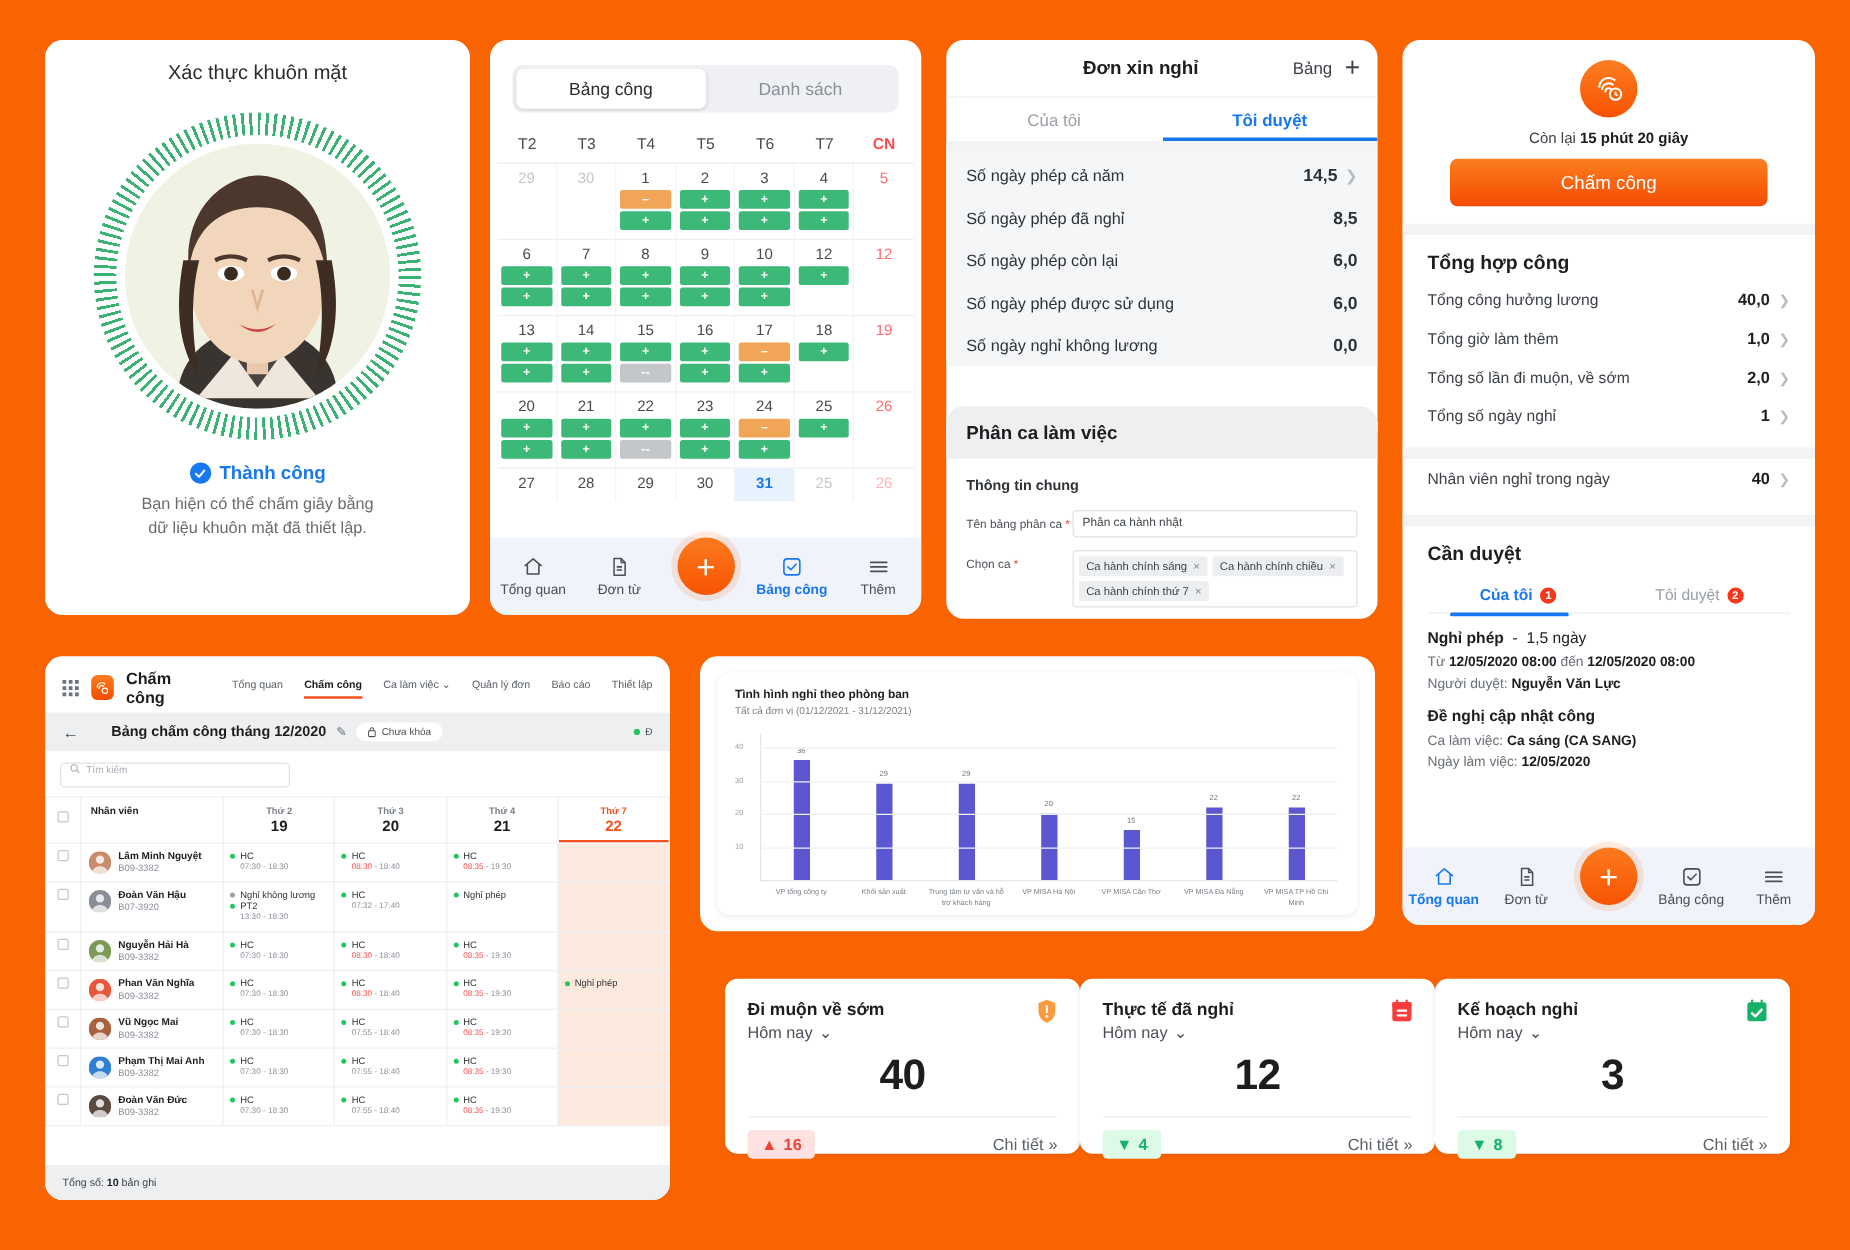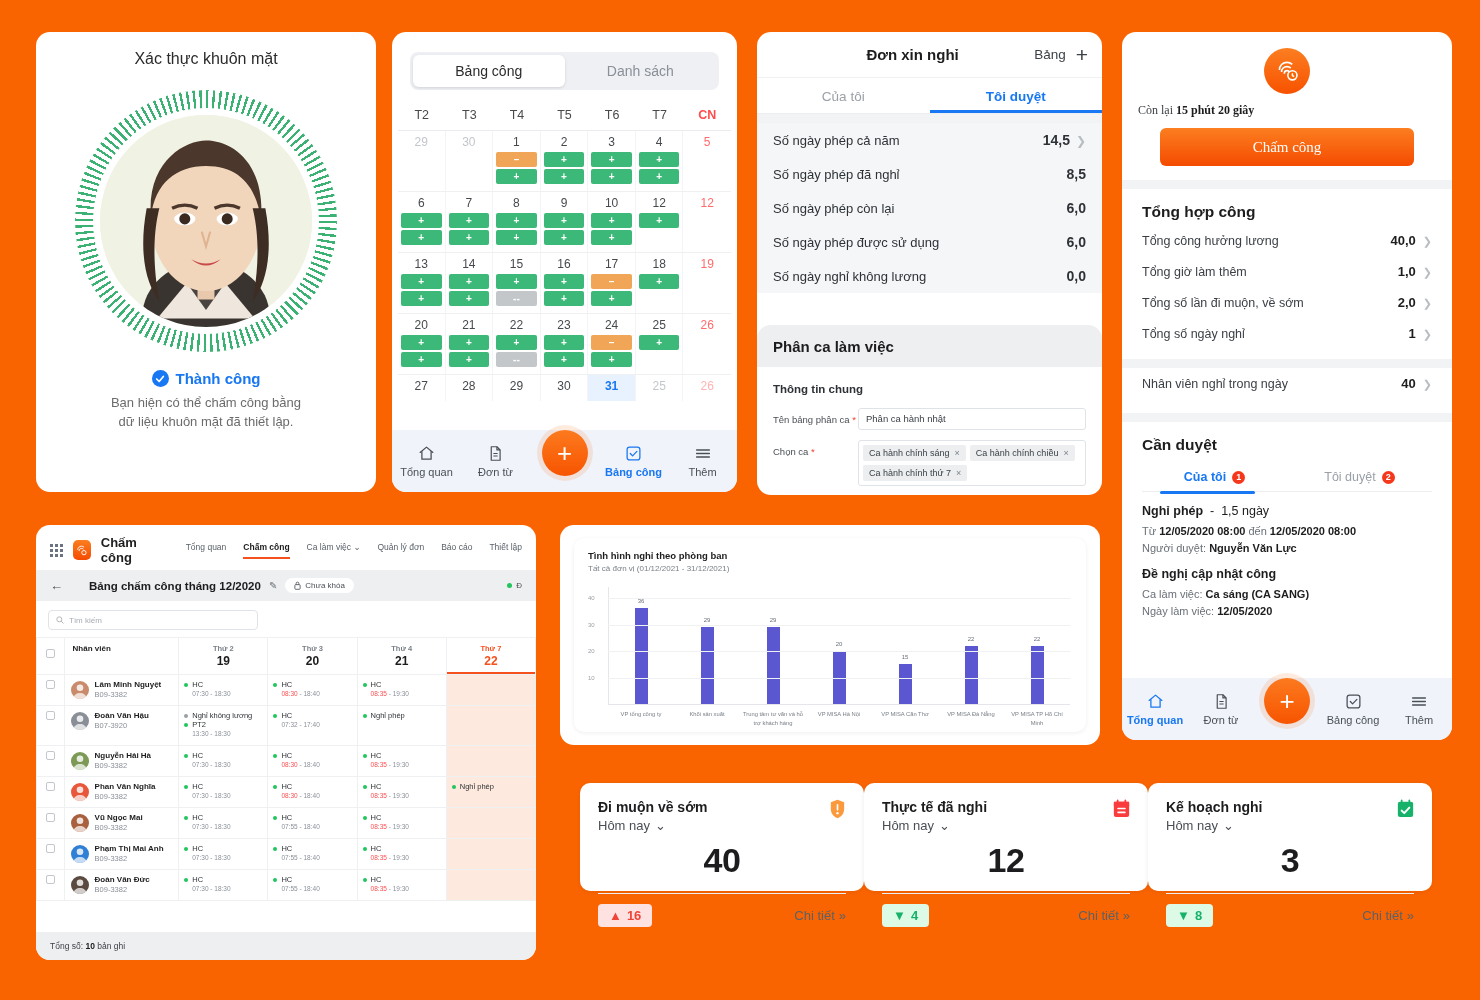--- a/index.html
+++ b/index.html
@@ -94,21 +94,21 @@
   .sh-in { flex: 1; border: 1px solid #dfe2e6; border-radius: 3px; min-height: 22px;
      padding: 4px 7px; font-size: 9.5px; color: #3a3f45; }
   .sh-chips { flex: 1; border: 1px solid #dfe2e6; border-radius: 3px; padding: 4px;
      display: flex; flex-wrap: wrap; gap: 4px; }
   .tag { background: #eceef0; border-radius: 2px; padding: 3px 6px; font-size: 9px; color: #3a3f45;
      display: flex; align-items: center; gap: 5px; }
   .tag b { font-weight: normal; color: #7d848b; }
 
   
   #ov-card { left: 1122px; top: 32px; width: 330px; height: 708px; }
-  .ov-top { padding: 16px 16px 0; text-align: left; font-family: Liberation Serif, serif; }
+  .ov-top { padding: 16px 16px 0; text-align: center; }
   .fp { width: 46px; height: 46px; border-radius: 50%; background: linear-gradient(#fc7e20,#f75200);
      margin: 0 auto; display: flex; align-items: center; justify-content: center; }
   .ov-rem { font-size: 12px; color: #3a3f45; margin-top: 9px; }
   .ov-rem b { color: #1d1d1f; }
   .ov-btn { margin: 10px 22px 0; height: 38px; border-radius: 6px;
      background: linear-gradient(#fc7e20,#f44b00); color: #fff; font-size: 15px;
      display: flex; align-items: center; justify-content: center; }
   .ov-gap { height: 9px; background: #f2f3f5; margin-top: 14px; }
   .ov-sec { padding: 14px 20px 4px; font-size: 15.5px; font-weight: bold; color: #1d1d1f; }
   .ov-row { display: flex; align-items: center; justify-content: space-between;
@@ -143,21 +143,21 @@
   .tb-bar { background: #eeeff1; padding: 8px 14px; display: flex; align-items: center; gap: 8px; margin-top: 5px; }
   .tb-bar .arr { font-size: 13px; color: #4a4f55; }
   .tb-bar .tt { font-size: 11.5px; font-weight: bold; color: #1d1d1f; margin-left: 18px; }
   .tb-bar .pen { font-size: 10px; color: #6a7077; }
   .tb-lock { background: #fff; border-radius: 11px; padding: 3px 9px; font-size: 8px; color: #4a4f55;
      display: flex; align-items: center; gap: 4px; }
   .tb-right { margin-left: auto; display: flex; align-items: center; gap: 4px; font-size: 8px; color: #4a4f55; }
   .dotg { width: 5px; height: 5px; border-radius: 50%; background: #22c55e; }
   .tb-search-wrap { padding: 9px 12px 7px; background: #fff; }
   .tb-search { border: 1px solid #dfe2e6; border-radius: 4px; height: 20px; display: flex;
-     align-items: center; gap: 5px; padding: 0 7px; width: 210px; }
+     align-items: flex-start; gap: 5px; padding: 0 7px; width: 184px; }
   .tb-search span { font-size: 8px; color: #a8adb3; }
   table.att { width: 100%; border-collapse: collapse; table-layout: fixed; }
   table.att th, table.att td { border: 1px solid #eef0f2; vertical-align: top; }
   .col-cb { width: 26px; }
   .col-nm { width: 108px; }
   .col-d  { width: 84px; }
   table.att thead th { background: #fff; padding: 6px 4px; text-align: center; }
   .th-day { font-size: 7.5px; color: #7a8087; }
   .th-num { font-size: 12px; font-weight: bold; color: #1d1d1f; margin-top: 1px; }
   th.hl { background: #fde9dd; }
@@ -197,21 +197,21 @@
   .bars { position: absolute; left: 20px; right: 2px; top: 0; bottom: 1px; display: flex; }
   .bcol { flex: 1; position: relative; display: flex; justify-content: center; align-items: flex-end; }
   .bar { width: 13px; background: #5b57d1; position: relative; }
   .bval { position: absolute; top: -10px; left: 50%; transform: translateX(-50%);
      font-size: 6px; color: #6a7077; white-space: nowrap; }
   .xlabs { display: flex; margin-left: 20px; margin-right: 2px; margin-top: 5px; }
   .xlabs div { flex: 1; text-align: center; font-size: 5.8px; color: #7a8087; line-height: 1.5; padding: 0 2px; }
 
   
   .st-card { background: #fff; border-radius: 10px; position: absolute; top: 783px;
-     width: 284px; height: 108px; padding: 16px 18px; box-shadow: 0 1px 5px rgba(0,0,0,.08); }
+     width: 284px; height: 140px; padding: 16px 18px; box-shadow: 0 1px 5px rgba(0,0,0,.08); }
   #st1 { left: 580px; } #st2 { left: 864px; } #st3 { left: 1148px; }
   .st-t { font-size: 14px; font-weight: bold; color: #1d1d1f; }
   .st-p { font-size: 13px; color: #4a4f55; margin-top: 3px; display: flex; align-items: center; gap: 5px; }
   .st-ic { position: absolute; right: 18px; top: 16px; width: 17px; height: 20px; }
   .st-v { text-align: center; font-size: 34px; font-weight: bold; color: #1d1d1f; margin-top: 8px;
      letter-spacing: -0.5px; }
   .st-div { border-top: 1px solid #eceef0; margin-top: 13px; }
   .st-f { display: flex; align-items: center; justify-content: space-between; margin-top: 10px; }
   .st-b { border-radius: 4px; padding: 4px 11px; font-size: 13px; font-weight: bold;
      display: flex; align-items: center; gap: 5px; }
@@ -251,21 +251,21 @@
   </div>
   <div class="face-status">
     <span class="chk">
       <svg viewBox="0 0 24 24">
           <path d="M4 12l6 6L20 6" stroke="#fff" stroke-width="4" fill="none" stroke-linecap="round" stroke-linejoin="round"></path>
         </svg>
     </span>
     <span class="txt">Thành công</span>
   </div>
   <div class="face-sub">
-    <div>Bạn hiện có thể chấm công bằng</div>
+    <div>Bạn hiện có thể chấm giây bằng</div>
     <div>dữ liệu khuôn mặt đã thiết lập.</div>
   </div>
 </div>
 
 <div class="card" id="cal-card">
   <div class="seg" id="cal-seg">
       <div class="on">Bảng công</div>
       <div class="">Danh sách</div>
     </div>
   <div class="dow" id="cal-dow">

